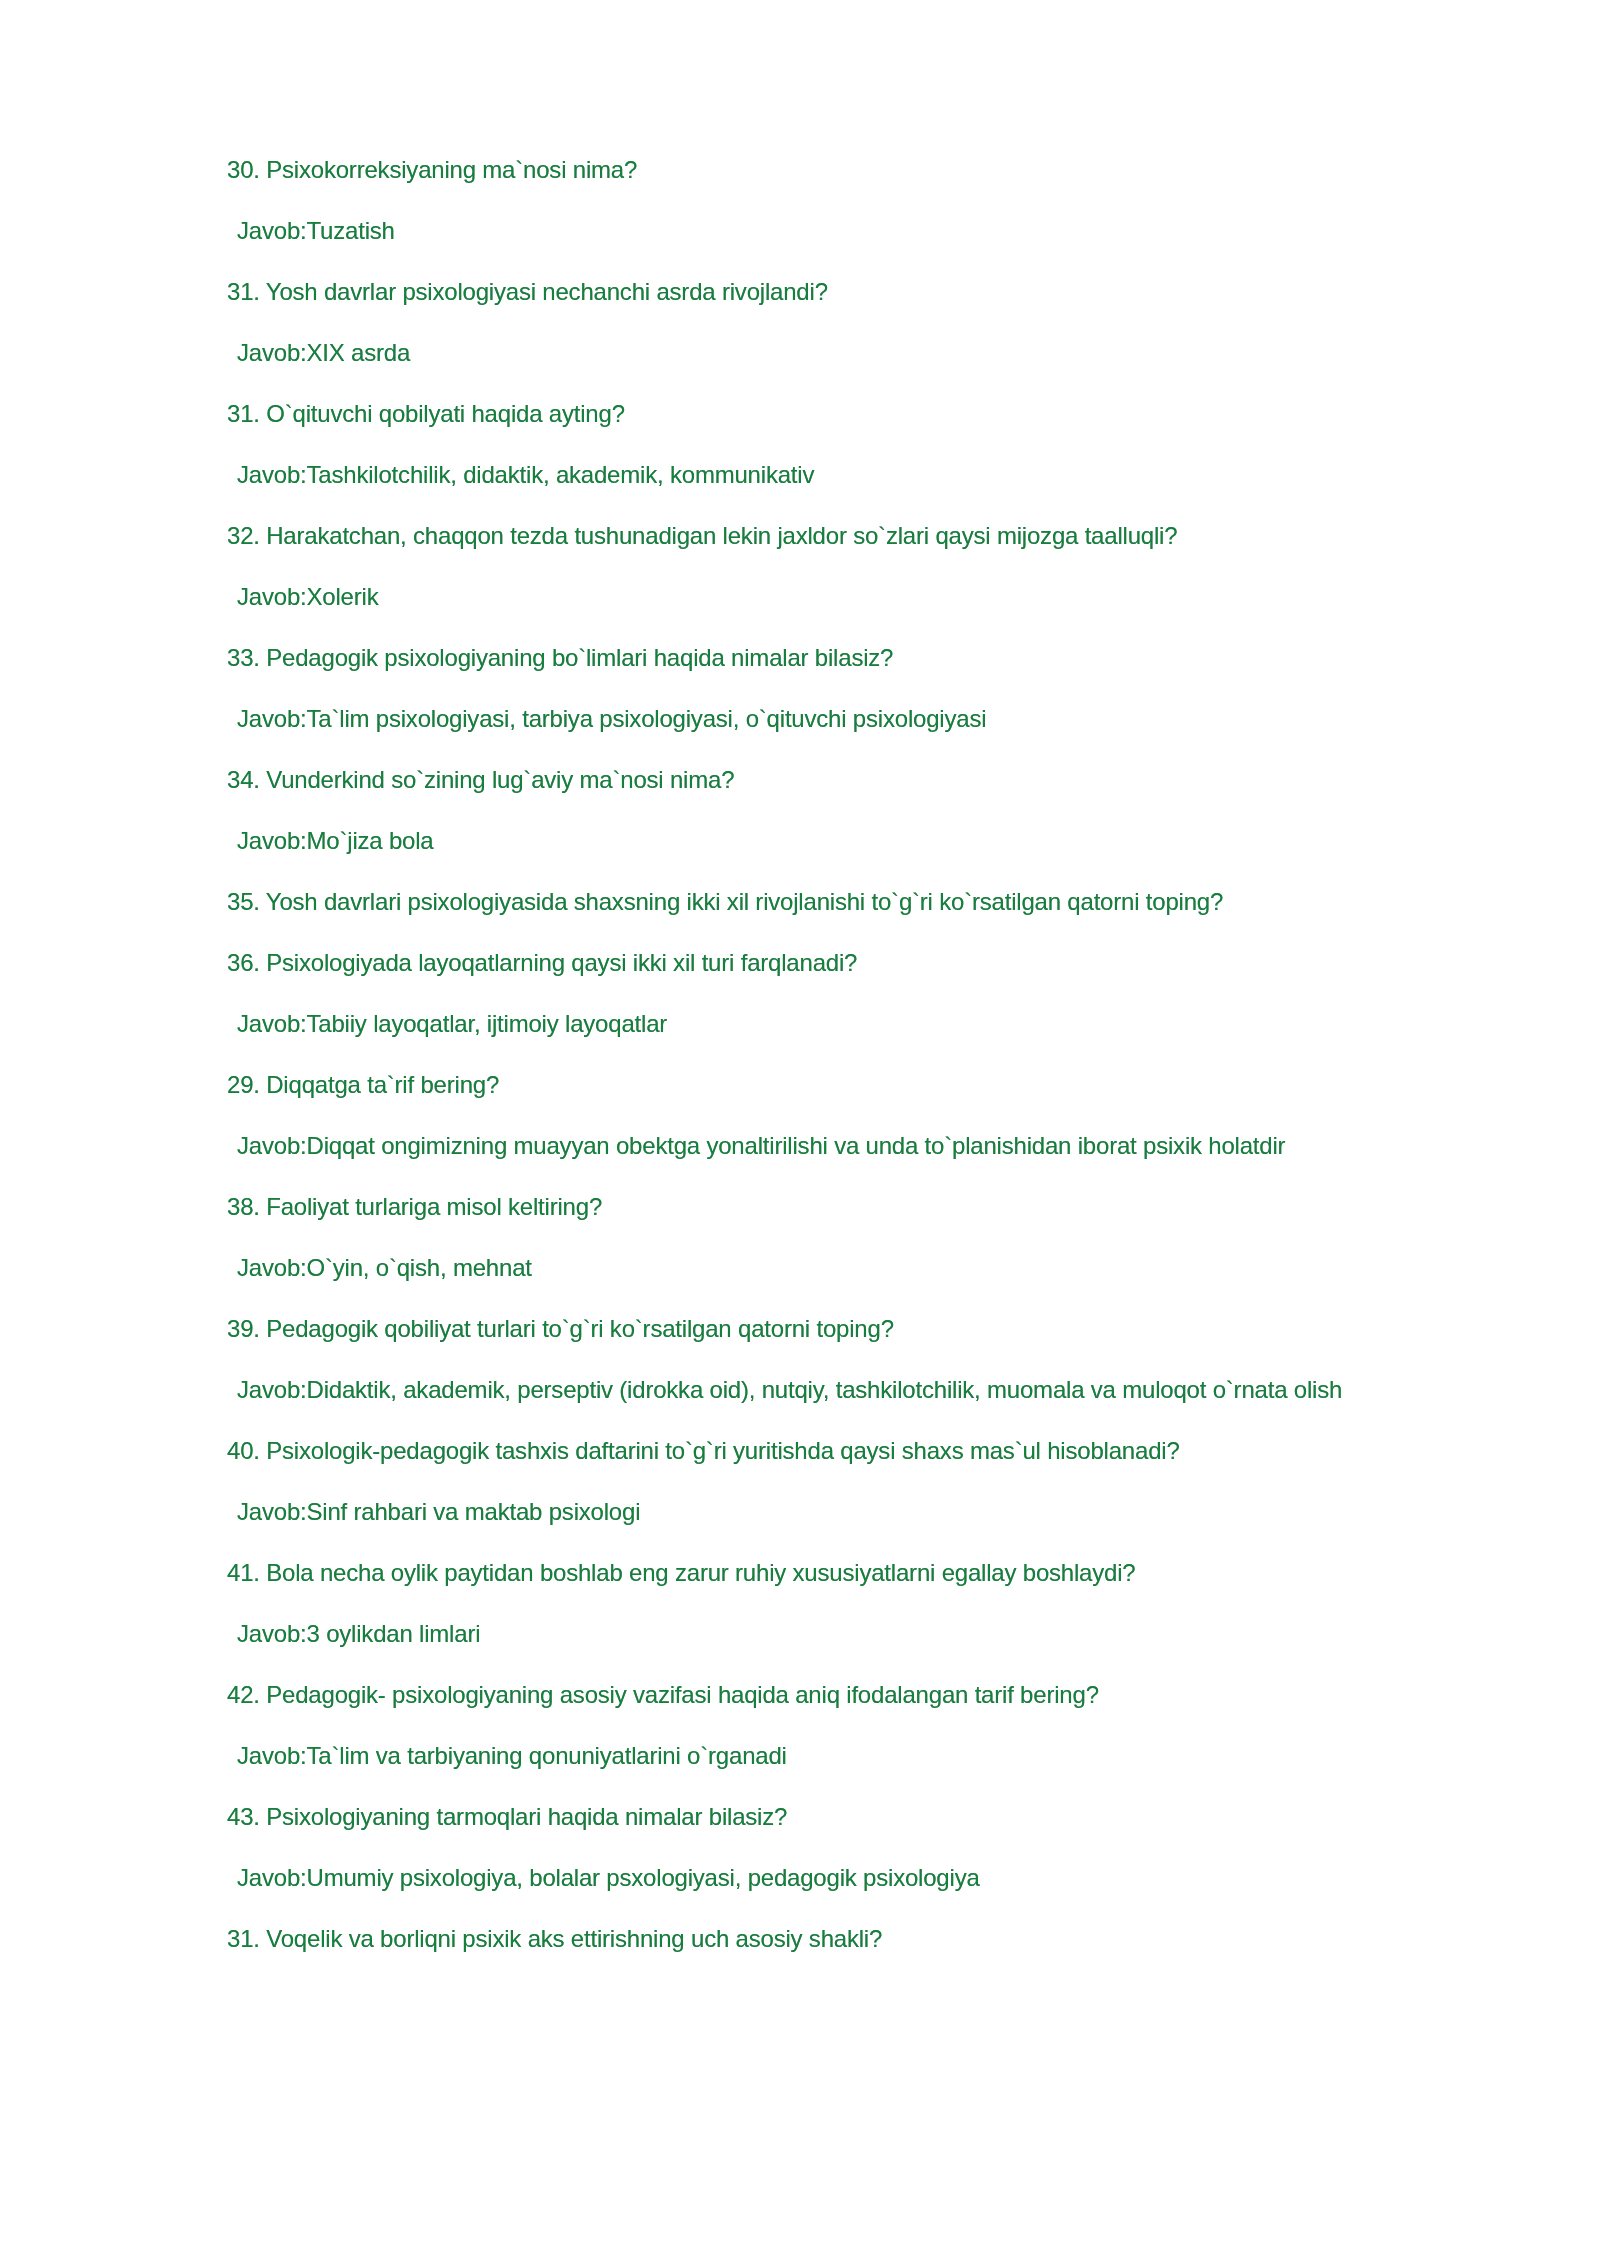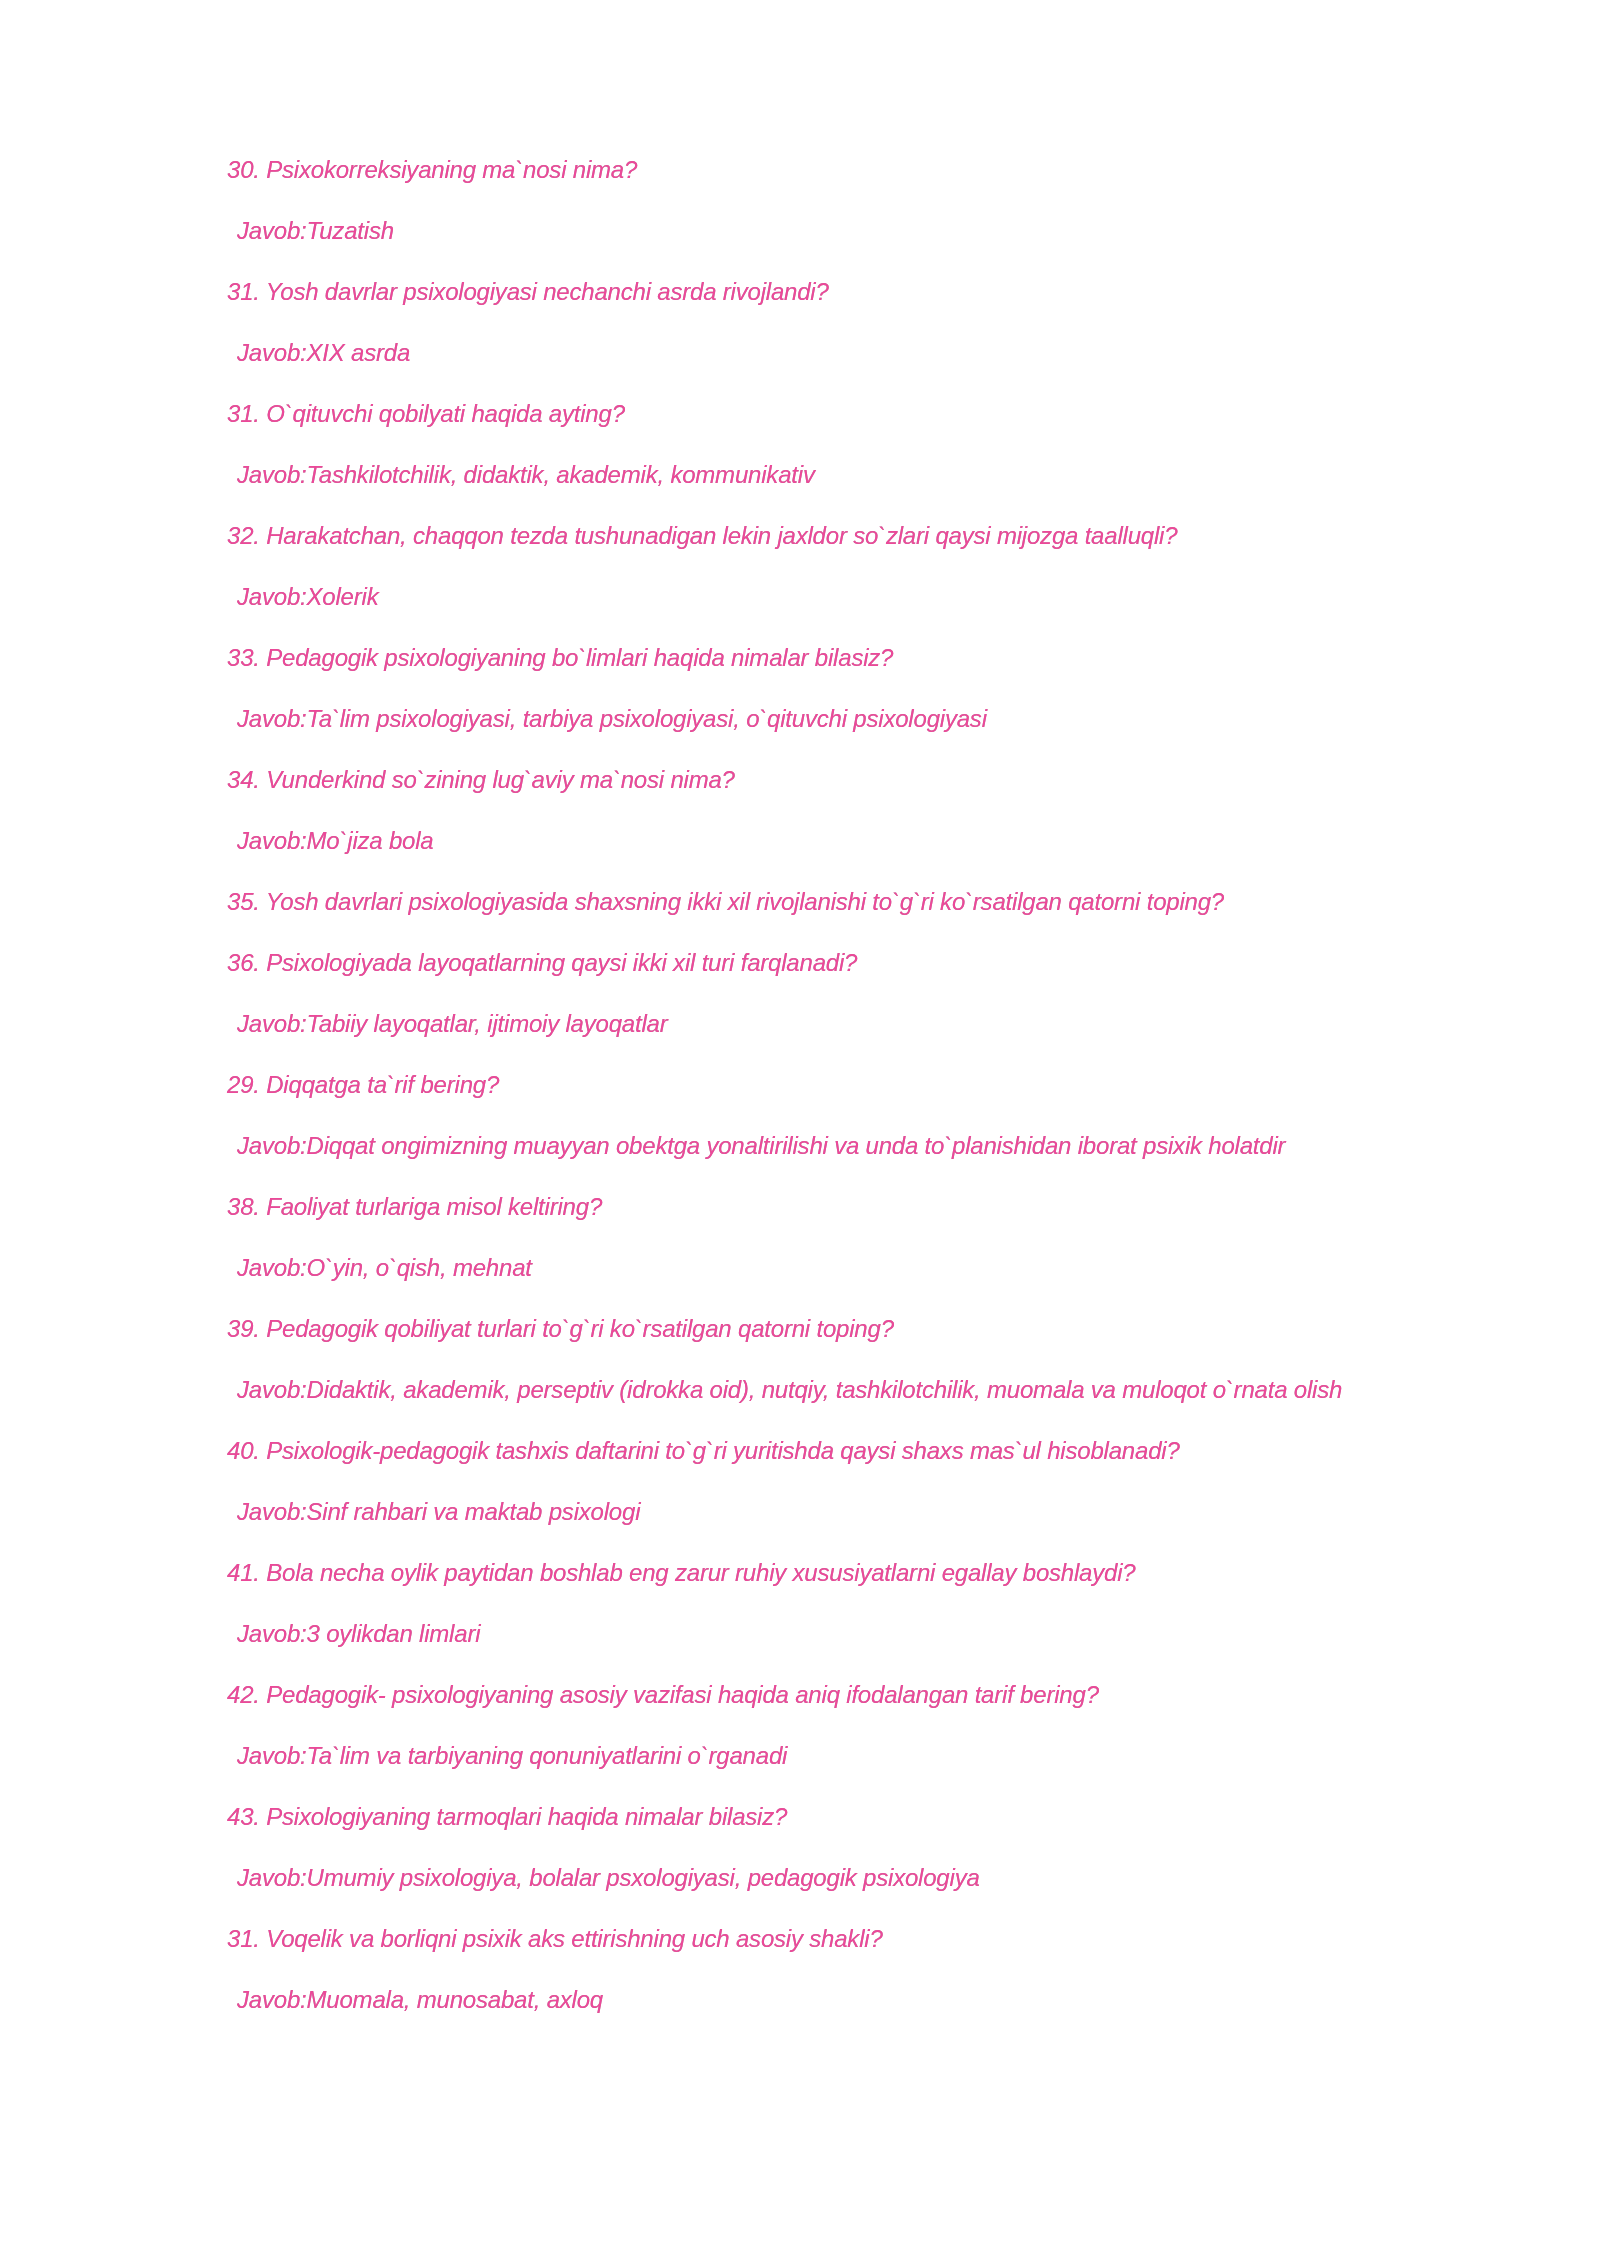--- a/index.html
+++ b/index.html
@@ -18,24 +18,23 @@
     position: absolute;
     top: 151px;
     left: 227px;
     width: 1235px;
   }
   .line {
     font-size: 24px;
     line-height: 38px;
     letter-spacing: -0.2px;
     margin: 0 0 23px 0;
-    color: #ec4899;
+    color: #15803d;
     text-shadow: 0 0 0.6px rgba(0,0,0,0.35);
     white-space: normal;
-    font-style: italic;
   }
   .a {
     padding-left: 10px;
   }
 </style>
 </head>
 <body>
 
 <div class="page-content">
   <p class="line q">30. Psixokorreksiyaning ma`nosi nima?</p>
@@ -61,14 +60,13 @@
   <p class="line a">Javob:Didaktik, akademik, perseptiv (idrokka oid), nutqiy, tashkilotchilik, muomala va muloqot o`rnata olish</p>
   <p class="line q">40. Psixologik-pedagogik tashxis daftarini to`g`ri yuritishda qaysi shaxs mas`ul hisoblanadi?</p>
   <p class="line a">Javob:Sinf rahbari va maktab psixologi</p>
   <p class="line q">41. Bola necha oylik paytidan boshlab eng zarur ruhiy xususiyatlarni egallay boshlaydi?</p>
   <p class="line a">Javob:3 oylikdan limlari</p>
   <p class="line q">42. Pedagogik- psixologiyaning asosiy vazifasi haqida aniq ifodalangan tarif bering?</p>
   <p class="line a">Javob:Ta`lim va tarbiyaning qonuniyatlarini o`rganadi</p>
   <p class="line q">43. Psixologiyaning tarmoqlari haqida nimalar bilasiz?</p>
   <p class="line a">Javob:Umumiy psixologiya, bolalar psxologiyasi, pedagogik psixologiya</p>
   <p class="line q">31. Voqelik va borliqni psixik aks ettirishning uch asosiy shakli?</p>
-  <p class="line a">Javob:Muomala, munosabat, axloq</p>
 </div>
 
 </body></html>

